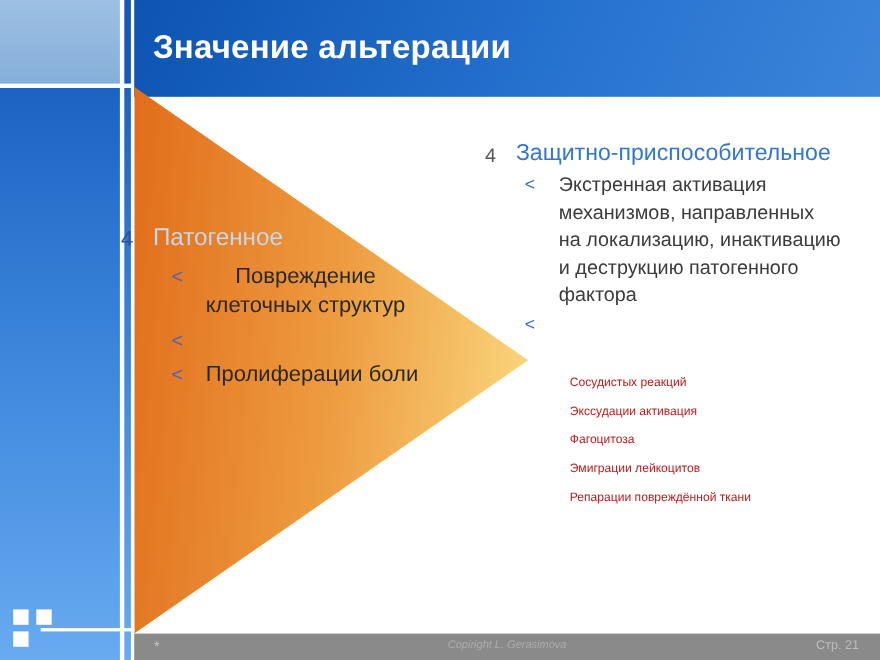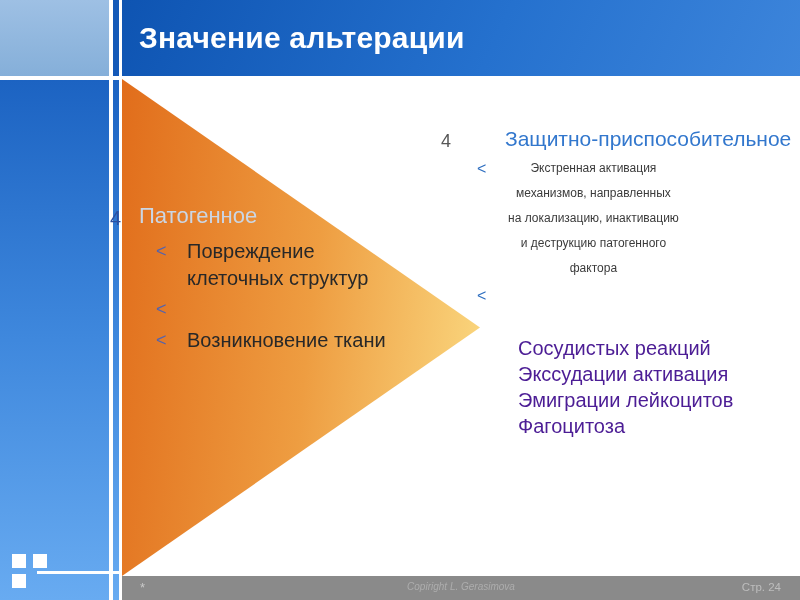--- a/index.html
+++ b/index.html
@@ -9,21 +9,21 @@
   }
   
   .top-square{position:absolute;left:0;top:0;width:109px;height:76px;
     background:linear-gradient(180deg,#9EC0E4 0%,#85AFD9 100%);}
   .sidebar{position:absolute;left:0;top:80px;width:109px;height:520px;
     background:linear-gradient(180deg,#1C63C2 0%,#3F88DD 50%,#68ABF1 100%);}
   .stripe-top{position:absolute;left:113px;top:0;width:6px;height:76px;background:#1459B8;}
   .stripe{position:absolute;left:113px;top:80px;width:6px;height:520px;
     background:linear-gradient(180deg,#1C63C2 0%,#3F88DD 50%,#68ABF1 100%);}
   
-  .header{position:absolute;left:122px;top:0;width:678px;height:76px;
+  .header{position:absolute;left:122px;top:0;width:678px;height:88px;
     background:linear-gradient(115deg,#0E54B2 0%,#2571CE 55%,#3D85DB 100%);
     display:flex;align-items:center;text-align:right;}
   .title{margin:0 0 0 17px;font-size:30px;font-weight:bold;color:#ffffff;letter-spacing:.2px;}
   
   .triangle{position:absolute;left:122px;top:79px;width:358px;height:497px;
     clip-path:polygon(0 0,100% 50%,0 100%);
     background:linear-gradient(96deg,#E16D1B 0%,#EE9D41 52%,#FBDC84 100%);}
   
   .footer{position:absolute;left:122px;top:576px;width:678px;height:24px;background:#8A8A8A;}
   .foot-ast{position:absolute;left:18px;top:4px;color:#C9C9C9;font-size:13px;}
@@ -33,30 +33,30 @@
   
   .sq{position:absolute;background:#fff;width:14px;height:14px;}
   .sq1{left:12px;top:554px}.sq2{left:33px;top:554px}.sq3{left:12px;top:574px}
   .logo-line{position:absolute;left:37px;top:571px;width:85px;height:3px;background:#fff;}
   
   .lcol-bullet{position:absolute;left:110px;top:207px;font-size:20px;color:#2B4FA0;z-index:3;}
   .lcol-heading{position:absolute;left:139px;top:203px;font-size:22px;color:#CBD6E4;}
   .lcol-items{position:absolute;left:156px;top:238px;width:312px;}
   .litem{display:flex;margin-bottom:4px;}
   .lmarker{flex:0 0 31px;width:31px;font-size:18px;color:#5163B0;line-height:27px;}
-  .ltext{font-size:20px;line-height:27px;color:#282828;white-space:pre-line;}
+  .ltext{font-size:20px;line-height:27px;color:#282828;white-space:pre-line;text-align:center;}
   
   .rcol-bullet{position:absolute;left:441px;top:131px;font-size:18px;color:#575757;}
-  .rcol-heading{position:absolute;left:469px;top:127px;font-size:21px;color:#3277CD;margin-left:36px;}
+  .rcol-heading{position:absolute;left:469px;top:127px;font-size:21px;color:#3277CD;}
   .rcol-items{position:absolute;left:477px;top:156px;width:330px;}
   .ritem{display:flex;margin-bottom:2px;}
   .rmarker{flex:0 0 31px;width:31px;font-size:16px;color:#2F6FC0;line-height:25px;}
-  .rtext{font-size:12px;line-height:25px;color:#3B3B3B;white-space:pre-line;text-align:center;}
+  .rtext{font-size:18px;line-height:25px;color:#3B3B3B;white-space:pre-line;}
   .rsub{position:absolute;left:518px;top:335px;}
-  .rsub-item{font-size:20px;line-height:26px;color:#4c1d95;}
+  .rsub-item{font-size:11px;line-height:26px;color:#b91c1c;}
 </style>
 </head>
 <body>
 
 <div class="slide">
 
   <div class="top-square"></div>
   <div class="sidebar"></div>
   <div class="stripe-top"></div>
   <div class="stripe"></div>
@@ -73,21 +73,21 @@
     <div class="litem">
       <span class="lmarker">&lt;</span>
       <span class="ltext">Повреждение
 клеточных структур</span>
     </div>
     <div class="litem">
       <span class="lmarker">&lt;</span>
     </div>
     <div class="litem">
       <span class="lmarker">&lt;</span>
-      <span class="ltext">Возникновение ткани</span>
+      <span class="ltext">Пролиферации боли</span>
     </div>
   </div>
 
   <div class="rcol-bullet">4</div>
   <div class="rcol-heading">Защитно-приспособительное</div>
   <div class="rcol-items">
     <div class="ritem">
       <span class="rmarker">&lt;</span>
       <span class="rtext">Экстренная активация
 механизмов, направленных
@@ -95,28 +95,29 @@
 и деструкцию патогенного
 фактора</span>
     </div>
     <div class="ritem">
       <span class="rmarker">&lt;</span>
     </div>
   </div>
   <div class="rsub">
     <div class="rsub-item">Сосудистых реакций</div>
     <div class="rsub-item">Экссудации активация</div>
+    <div class="rsub-item">Фагоцитоза</div>
     <div class="rsub-item">Эмиграции лейкоцитов</div>
-    <div class="rsub-item">Фагоцитоза</div>
+    <div class="rsub-item">Репарации повреждённой ткани</div>
   </div>
 
   <div class="footer">
     <span class="foot-ast">*</span>
     <span class="foot-copy">Copiright L. Gerasimova</span>
-    <span class="foot-page">Стр. 24</span>
+    <span class="foot-page">Стр. 21</span>
   </div>
 
   <div class="sq sq1"></div>
   <div class="sq sq2"></div>
   <div class="sq sq3"></div>
   <div class="logo-line"></div>
 
 </div>
 
 </body></html>

